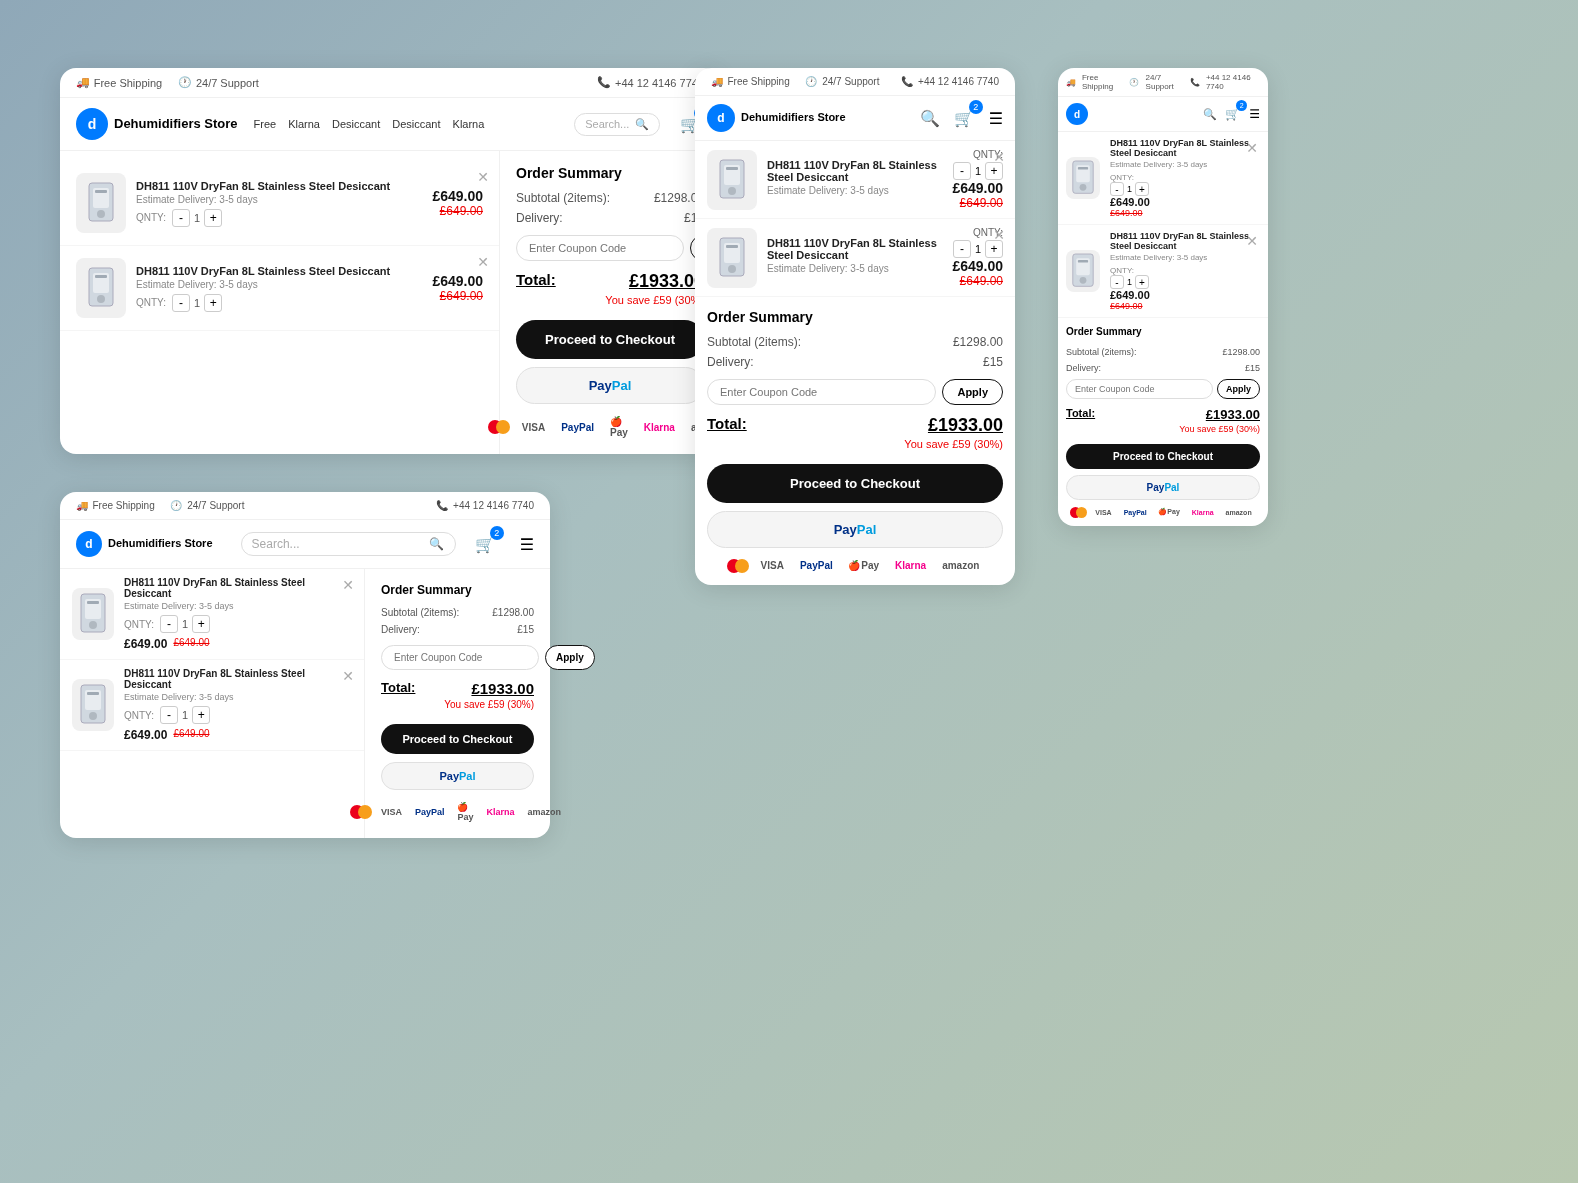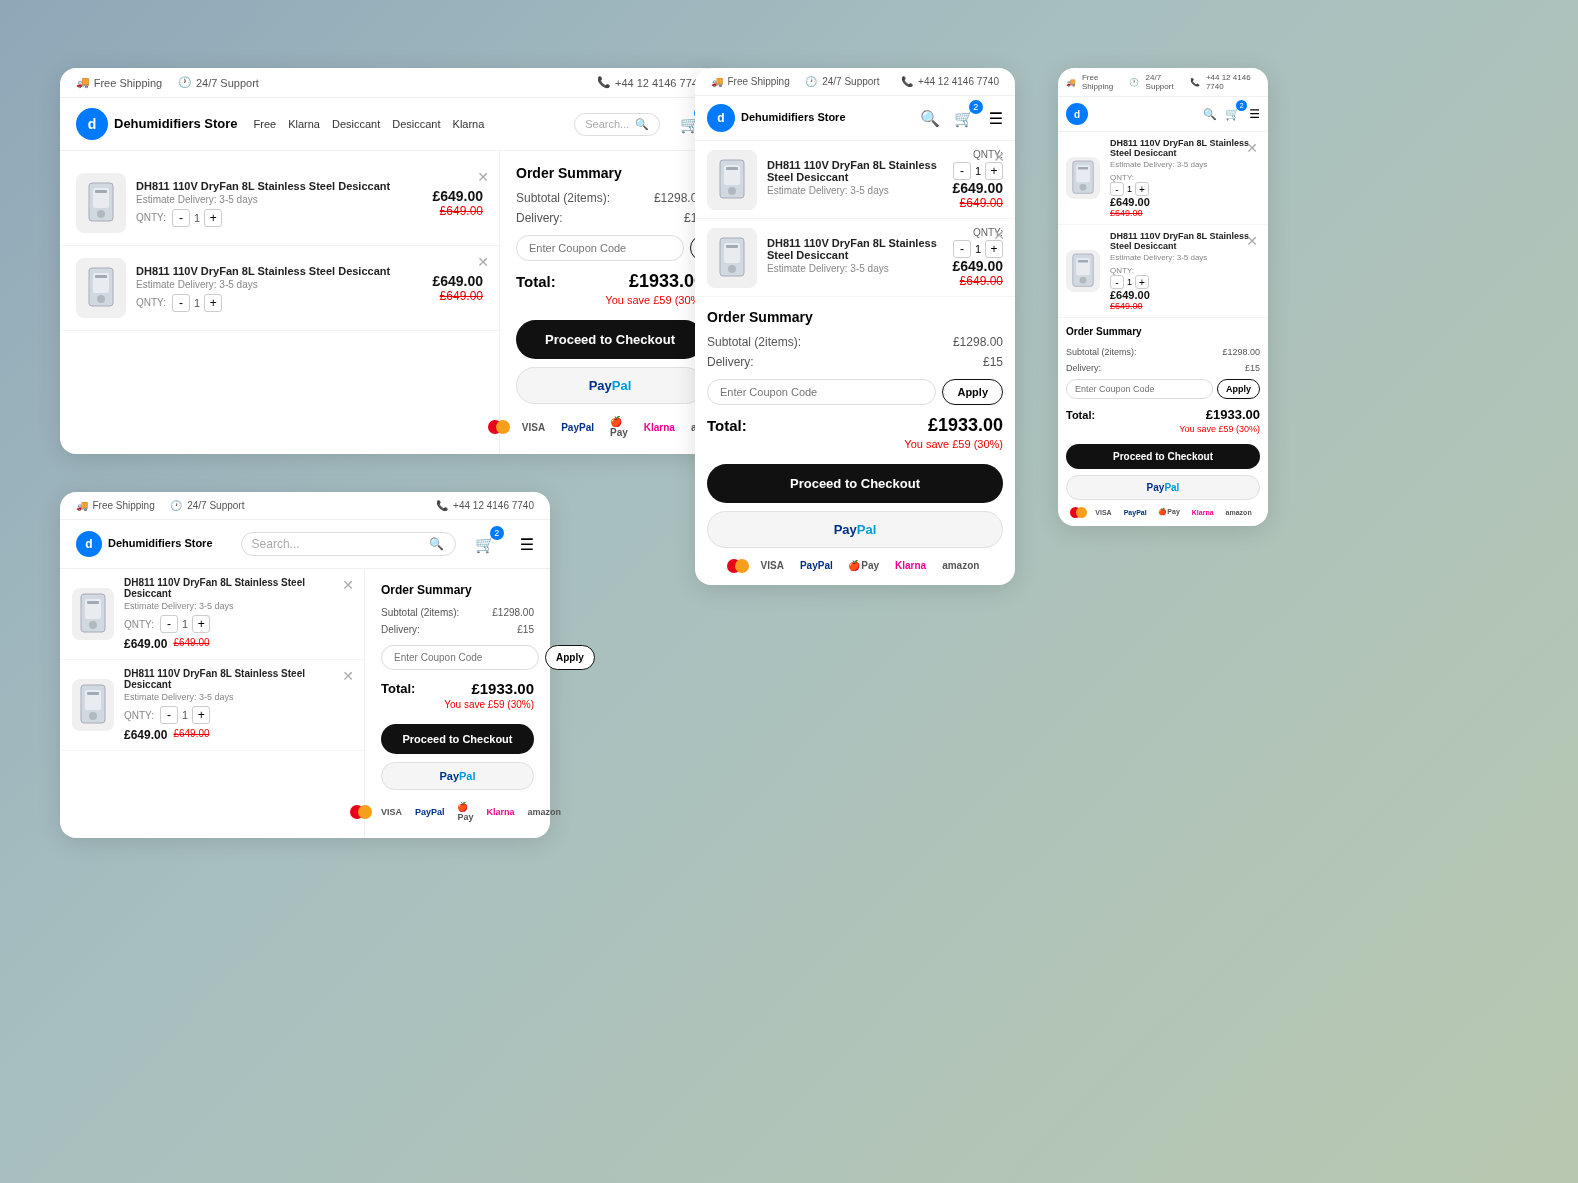--- a/index.html
+++ b/index.html
@@ -108,21 +108,21 @@
     .summary-row { display: flex; justify-content: space-between; font-size: 12px; color: #555; margin-bottom: 6px; }
     .coupon-row { display: flex; gap: 6px; margin: 10px 0; }
     .coupon-input {
       flex: 1; border: 1px solid #ddd; border-radius: 20px;
       padding: 6px 12px; font-size: 11px; color: #aaa; outline: none;
     }
     .apply-btn {
       background: #fff; border: 1.5px solid #111; border-radius: 20px;
       padding: 5px 14px; font-size: 11px; font-weight: 600; cursor: pointer;
     }
-    .total-row { display: flex; justify-content: space-between; align-items: center; margin-top: 8px; }
+    .total-row { display: flex; justify-content: space-between; align-items: flex-start; margin-top: 8px; text-decoration: underline; }
     .total-label { font-size: 15px; font-weight: 700; }
     .total-amount { font-size: 18px; font-weight: 700; }
     .savings { color: #e00; font-size: 11px; text-align: right; margin-top: 2px; }
     .checkout-btn {
       width: 100%; background: #111; color: #fff;
       border: none; border-radius: 25px; padding: 12px;
       font-size: 13px; font-weight: 600; cursor: pointer; margin-top: 14px;
     }
     .paypal-btn {
       width: 100%; background: #f5f5f5; border: 1px solid #e0e0e0;

